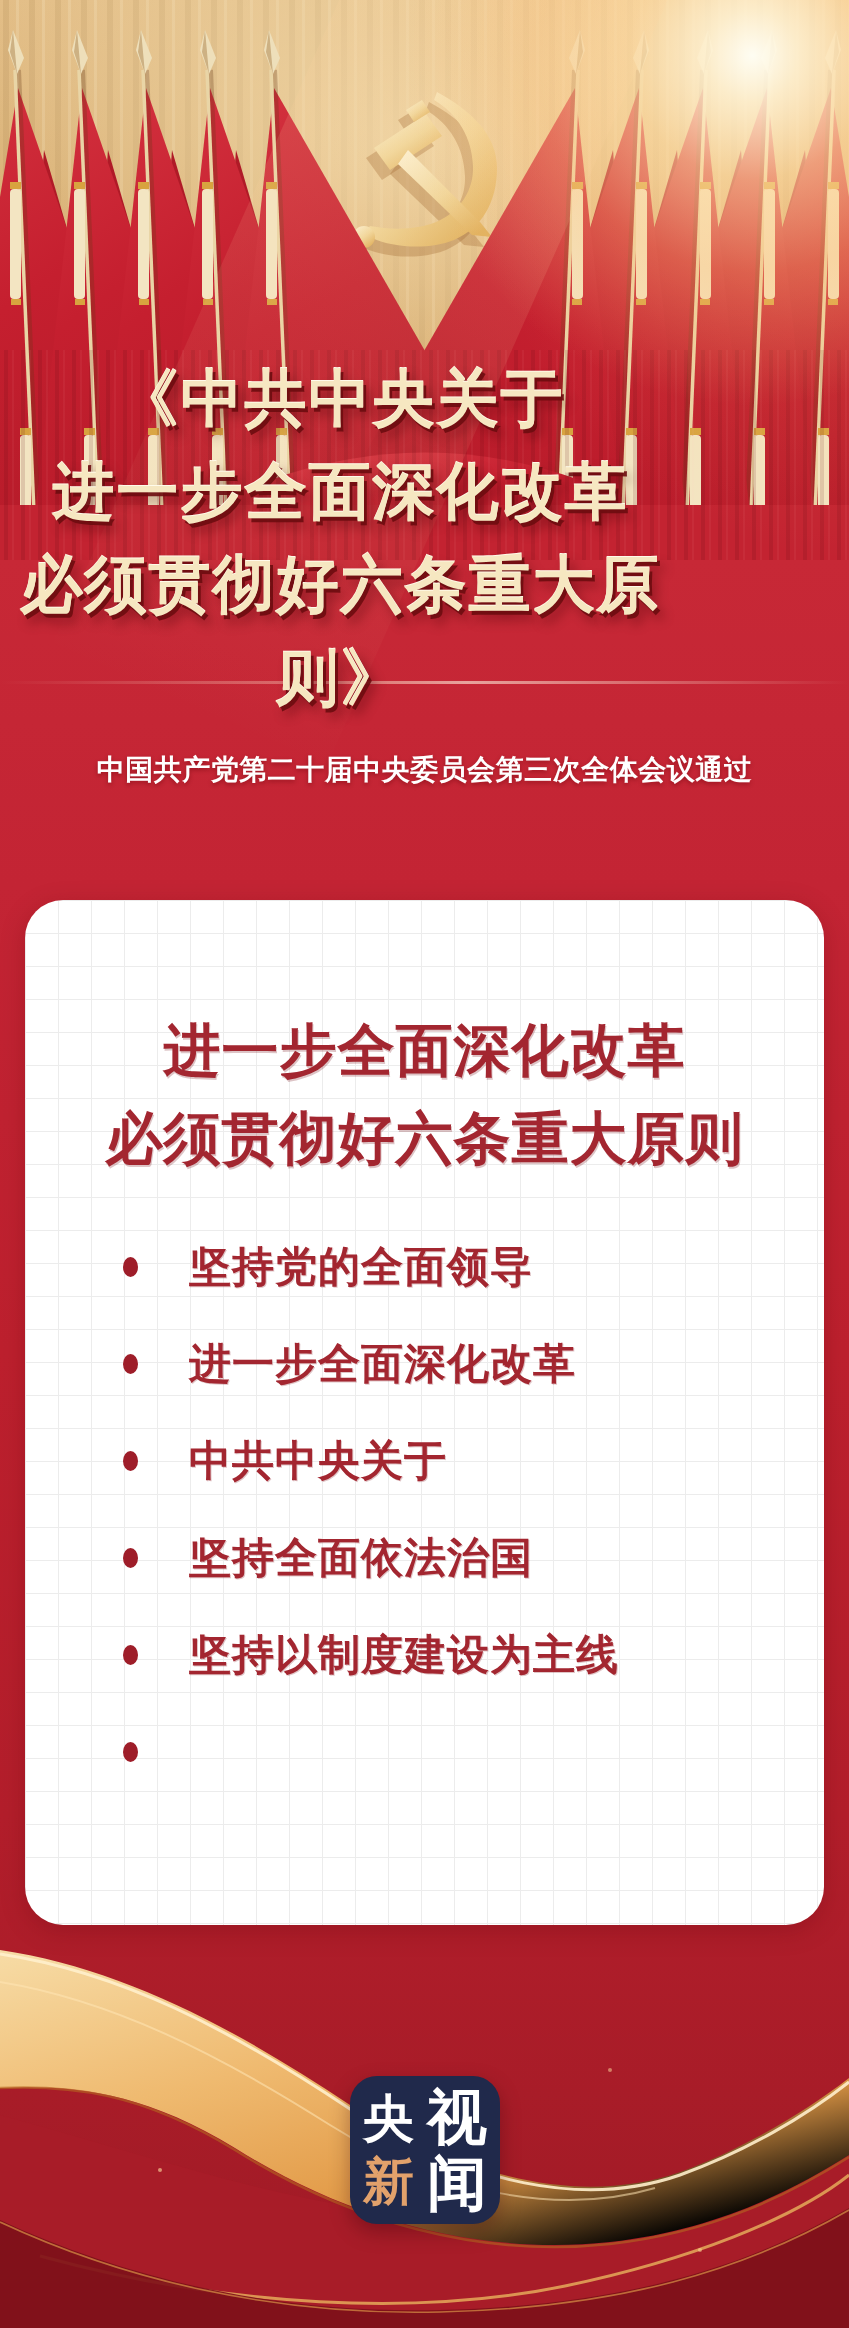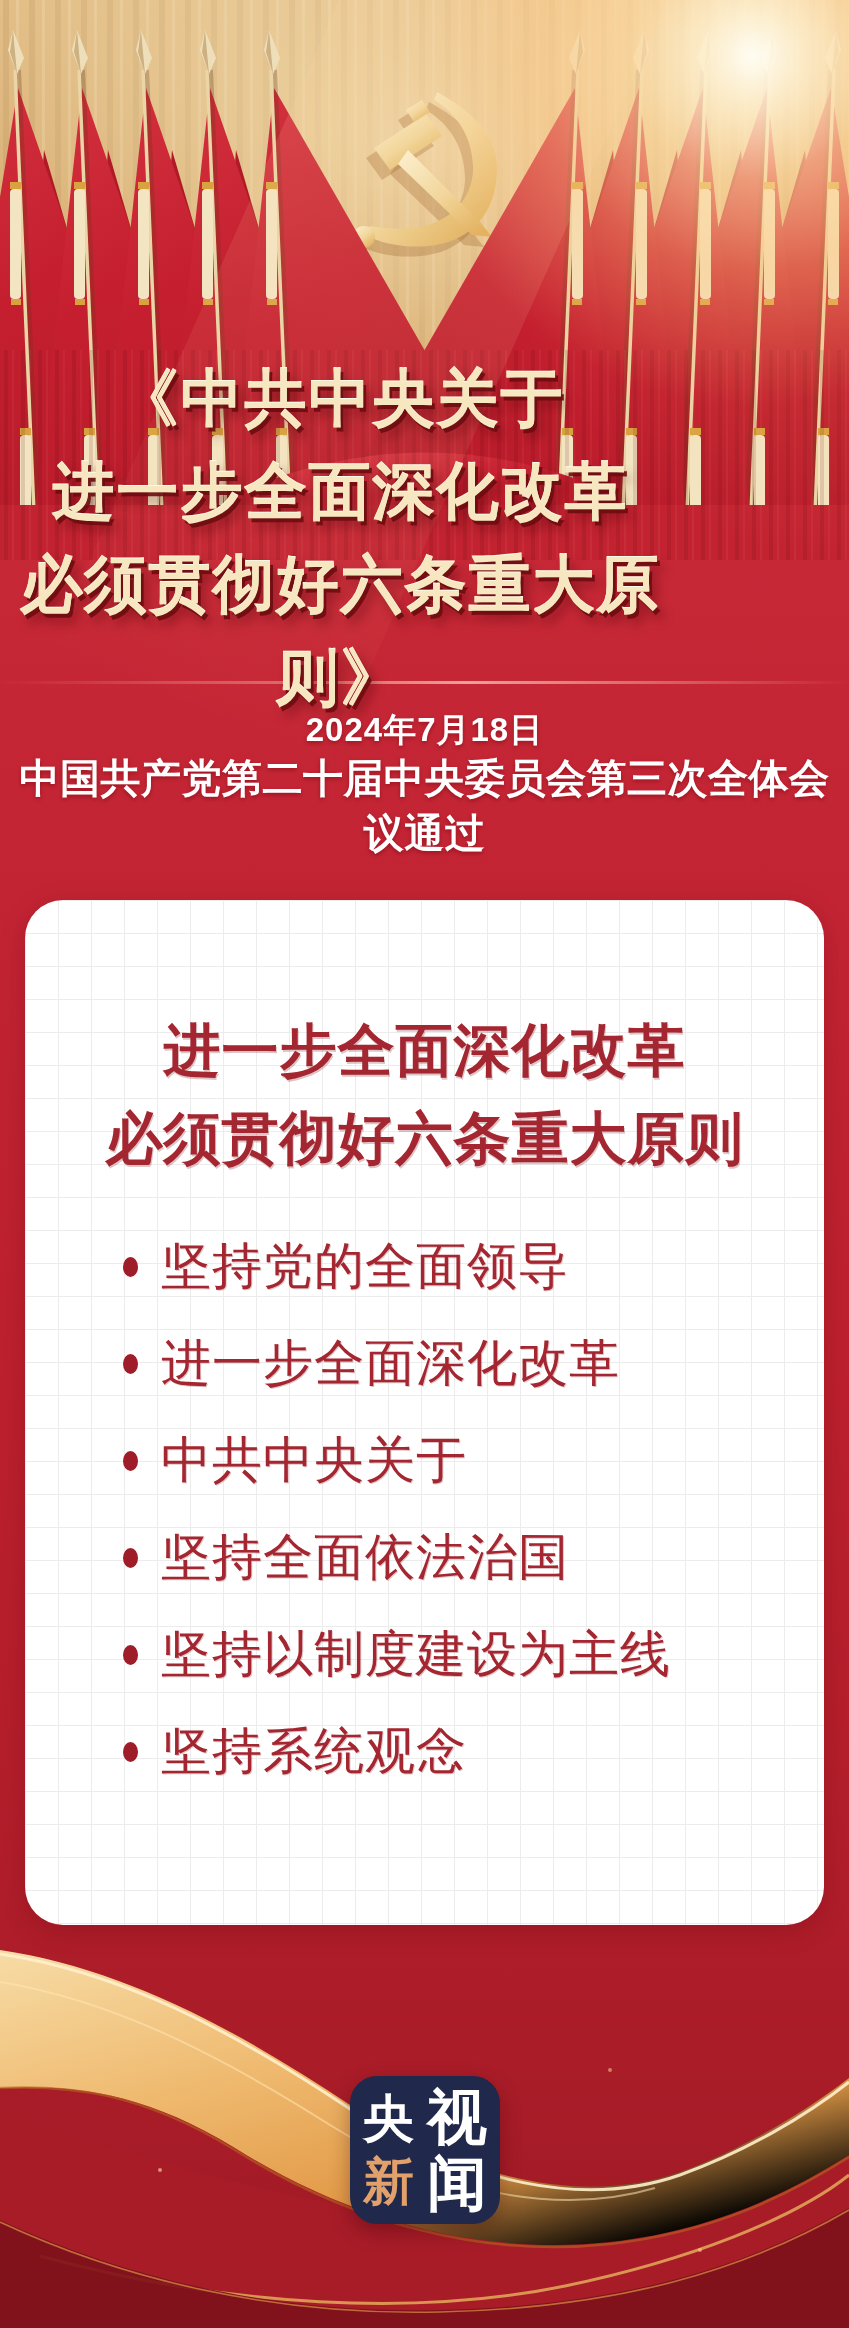--- a/index.html
+++ b/index.html
@@ -38,21 +38,21 @@
     color:#F6E7C1;font-weight:900;font-size:62px;line-height:93px;letter-spacing:2px;
     text-shadow:0 -1px 0 #FFFBEA,3px 4px 0 rgba(109,12,16,0.9),7px 9px 12px rgba(70,0,6,0.45);
   }
   .doc-date{
     position:absolute;left:0;top:708px;width:849px;text-align:center;z-index:6;
     color:#FFFFFF;font-size:33px;font-weight:600;letter-spacing:1px;
     text-shadow:0 2px 4px rgba(100,0,8,0.45);
   }
   .doc-adopt{
     position:absolute;left:0;top:751px;width:849px;text-align:center;z-index:6;
-    color:#FFFFFF;font-size:40px;font-weight:700;letter-spacing:0.5px;
+    color:#FFFFFF;font-size:28px;font-weight:700;letter-spacing:0.5px;
     text-shadow:0 2px 4px rgba(100,0,8,0.45);
   }
   
   .card{
     position:absolute;left:25px;top:900px;width:799px;height:1025px;z-index:5;
     background:
       linear-gradient(#ECECEC 1px,transparent 1px),
       linear-gradient(90deg,#ECECEC 1px,transparent 1px),
       #FFFFFF;
     background-size:33px 33px,33px 33px,auto;
@@ -67,22 +67,23 @@
   .principles{
     position:absolute;left:0;top:318px;width:100%;margin:0;padding:0;list-style:none;
   }
   .principles li{
     display:flex;align-items:center;height:97px;padding-left:98px;box-sizing:border-box;
   }
   .bullet-dot{
     width:15px;height:20px;border-radius:50%;background:#9E1D29;margin-right:23px;flex:0 0 auto;
   }
   .principle-text{
-    color:#A32630;font-size:50px;font-weight:400;letter-spacing:1px;
+    color:#A32630;font-size:42px;font-weight:700;letter-spacing:1px;
     text-shadow:1px 1px 0 rgba(130,25,32,0.25);
+    margin-left:28px;
   }
   
   .wave-svg{position:absolute;left:0;top:1920px;width:849px;height:408px;z-index:3;}
   
   .logo{
     position:absolute;left:350px;top:2076px;width:150px;height:148px;z-index:7;
     background:#20294B;border-radius:27px;
     box-shadow:0 8px 20px rgba(55,0,10,0.35);
   }
   .logo span{position:absolute;font-weight:800;color:#FFFFFF;line-height:1;}
@@ -210,21 +211,20 @@
   <div class="light-beam"></div>
 
   <div class="doc-title">
     <div>《中共中央关于</div>
     <div>进一步全面深化改革</div>
     <div>必须贯彻好六条重大原则》</div>
   </div>
 
   <div class="flare-line"></div>
 
-  <div class="doc-date">2024年7月18日</div>
   <div class="doc-adopt">中国共产党第二十届中央委员会第三次全体会议通过</div>
 
   <div class="card">
     <div class="card-heading">
       <div>进一步全面深化改革</div>
       <div>必须贯彻好六条重大原则</div>
     </div>
     <ul class="principles">
       <li>
         <span class="bullet-dot"></span>
@@ -241,21 +241,20 @@
       <li>
         <span class="bullet-dot"></span>
         <span class="principle-text">坚持全面依法治国</span>
       </li>
       <li>
         <span class="bullet-dot"></span>
         <span class="principle-text">坚持以制度建设为主线</span>
       </li>
       <li>
         <span class="bullet-dot"></span>
-        <span class="principle-text">坚持系统观念</span>
       </li>
     </ul>
   </div>
 
   <svg class="wave-svg" viewBox="0 0 849 408">
     <defs>
       <linearGradient id="goldBand" x1="0" y1="0" x2="0.75" y2="1">
         <stop offset="0" stop-color="#F7DCA6"></stop>
         <stop offset="0.4" stop-color="#EFBA70"></stop>
         <stop offset="0.75" stop-color="#E29A47"></stop>

